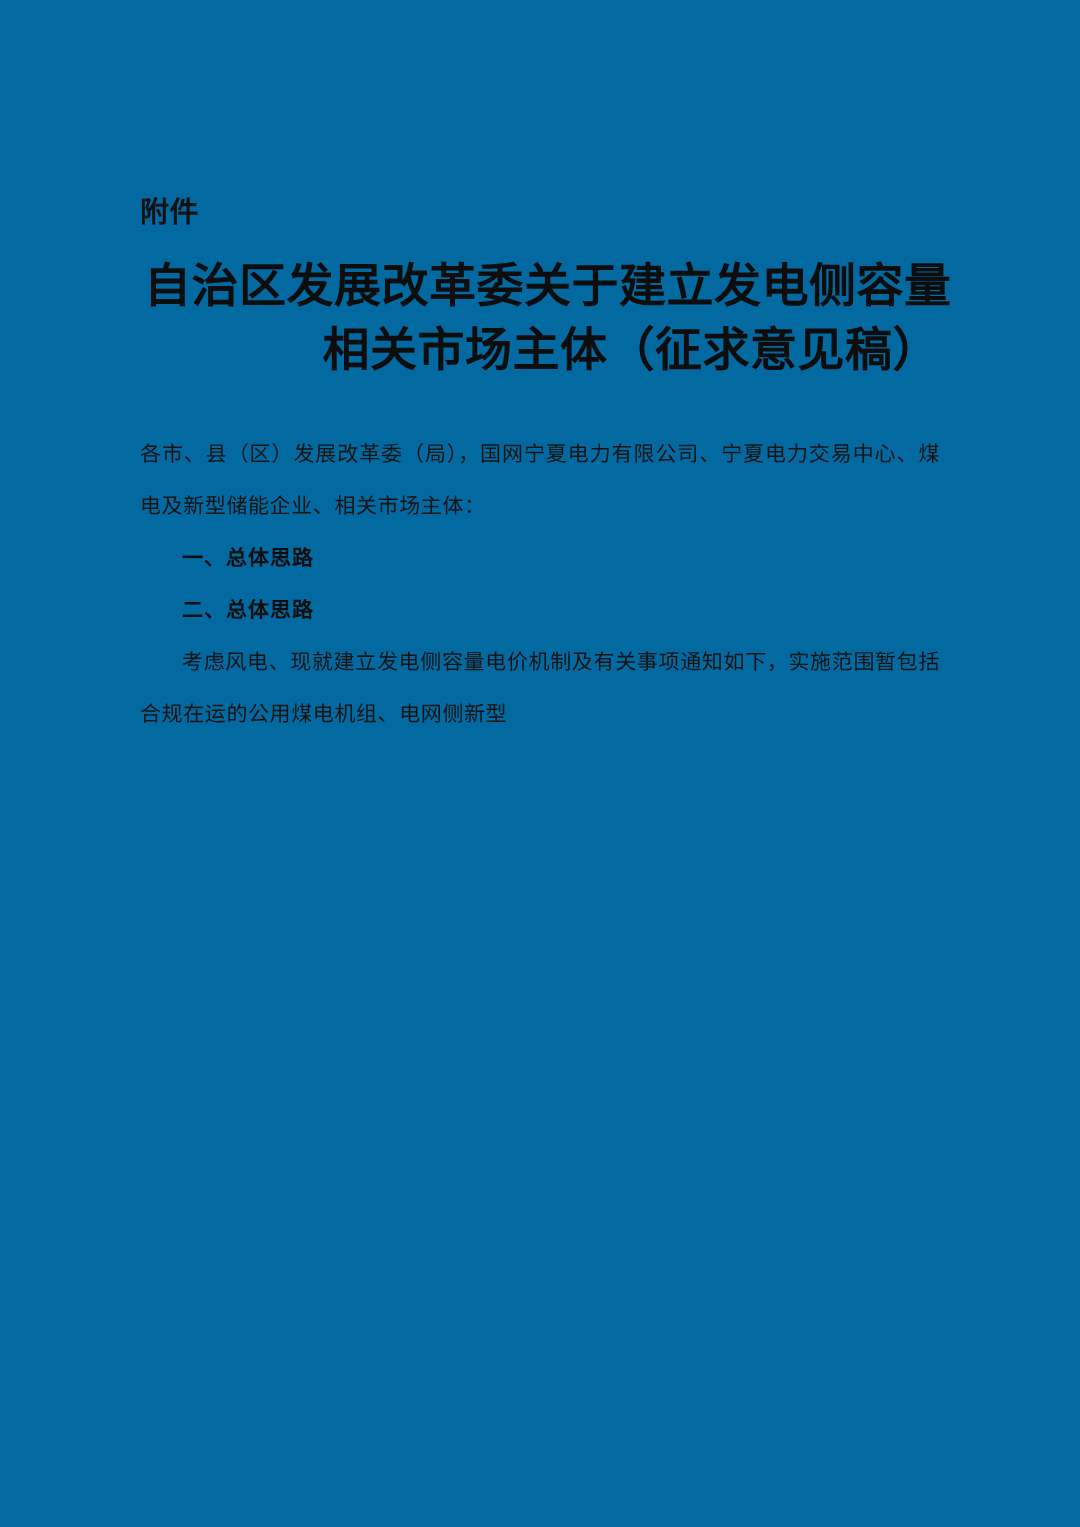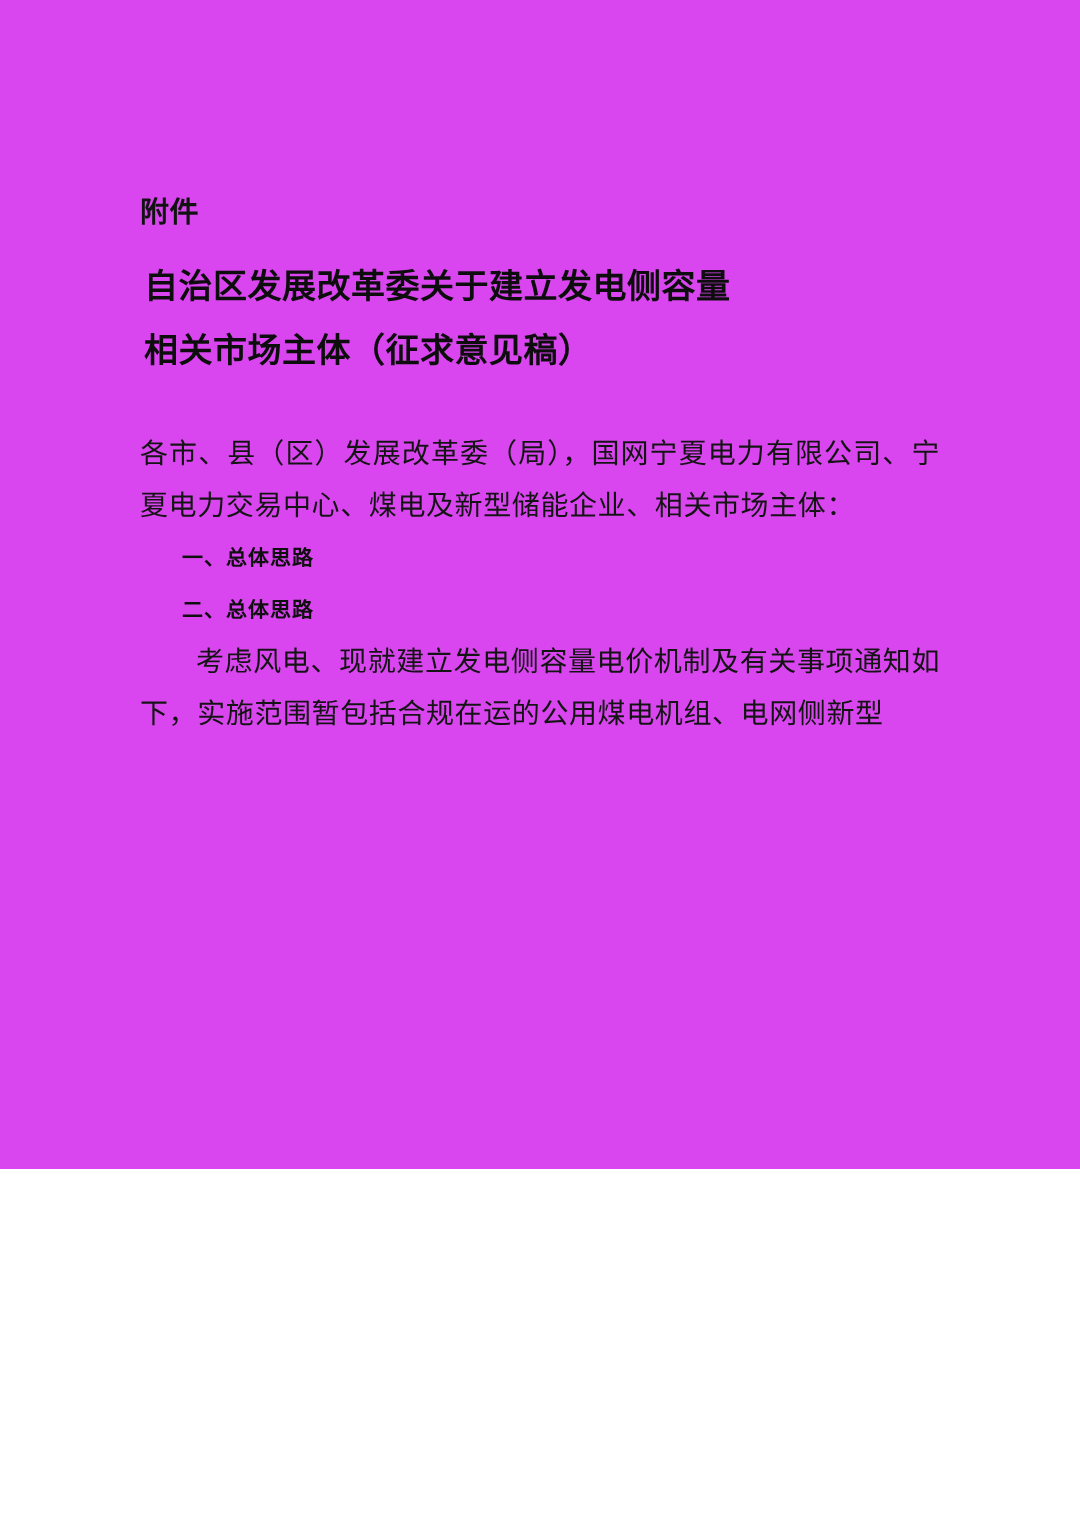--- a/index.html
+++ b/index.html
@@ -5,22 +5,22 @@
 <style>
   html, body {
     margin: 0;
     padding: 0;
     background: #ffffff;
   }
 
   .page {
     position: relative;
     width: 1080px;
-    height: 1169px;
-    background: #d946ef;
+    height: 1527px;
+    background: #0369a1;
     overflow: hidden;
     box-sizing: border-box;
     font-family: "Liberation Serif", "DejaVu Serif", serif;
     color: #111111;
     -webkit-font-smoothing: antialiased;
   }
 
   
   .content {
     position: absolute;
@@ -38,41 +38,41 @@
     letter-spacing: 0.5px;
     margin: 0;
     padding-top: 192px;
     color: #121212;
   }
 
   
   .doc-title {
     font-family: "Liberation Sans", "DejaVu Sans", sans-serif;
     font-weight: 700;
-    font-size: 34px;
+    font-size: 47px;
     line-height: 64px;
     letter-spacing: 0.5px;
-    text-align: left;
+    text-align: right;
     color: #0d0d0d;
     margin: 0;
     padding-top: 22px;
     padding-left: 4px;
   }
   .doc-title .tl {
     display: block;
     white-space: nowrap;
   }
 
   
   .body-text {
     padding-top: 46px;
   }
 
   p.para {
-    font-size: 28px;
+    font-size: 21px;
     line-height: 52px;
     margin: 0;
     text-align: justify;
     text-justify: inter-ideograph;
     letter-spacing: 0.6px;
     color: #141414;
     font-family: "Liberation Serif", "DejaVu Serif", serif;
   }
 
   p.indent {

